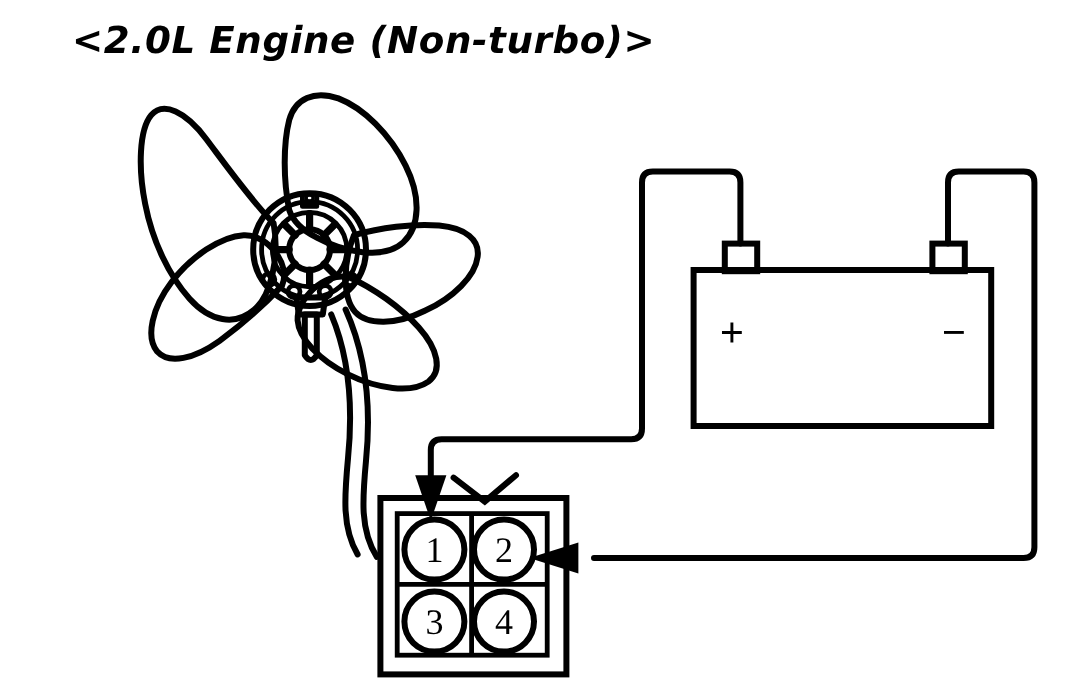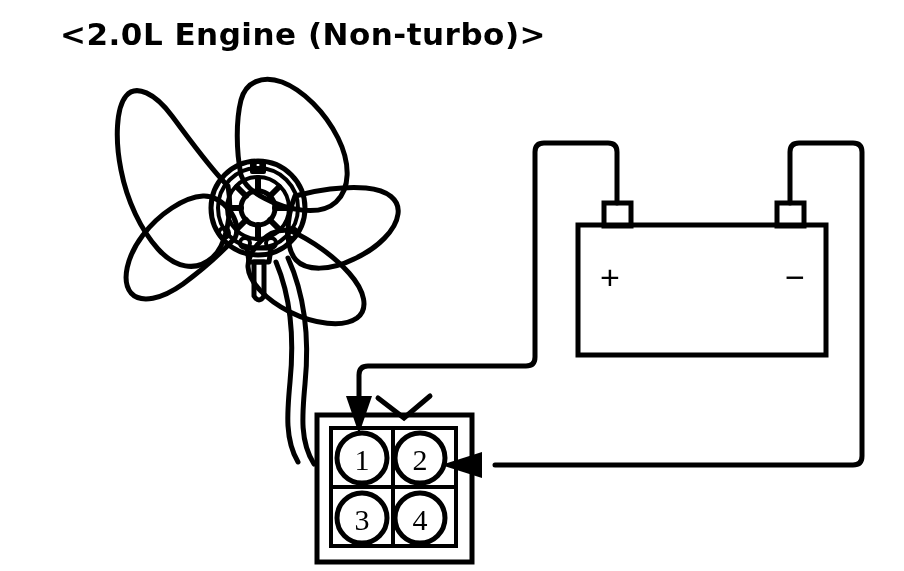--- a/index.html
+++ b/index.html
@@ -18,20 +18,21 @@
   #diagram-title {
     position: absolute;
     left: 60px;
     top: 16px;
     font-family: "DejaVu Sans", sans-serif;
     font-weight: bold;
     font-size: 31px;
     letter-spacing: 0.5px;
     color: #000000;
     white-space: nowrap;
+    font-style: italic;
   }
   #art {
     position: absolute;
     left: 0;
     top: 0;
   }
   .pin-num {
     font-family: "Liberation Serif", serif;
     font-size: 30px;
     fill: #000000;

